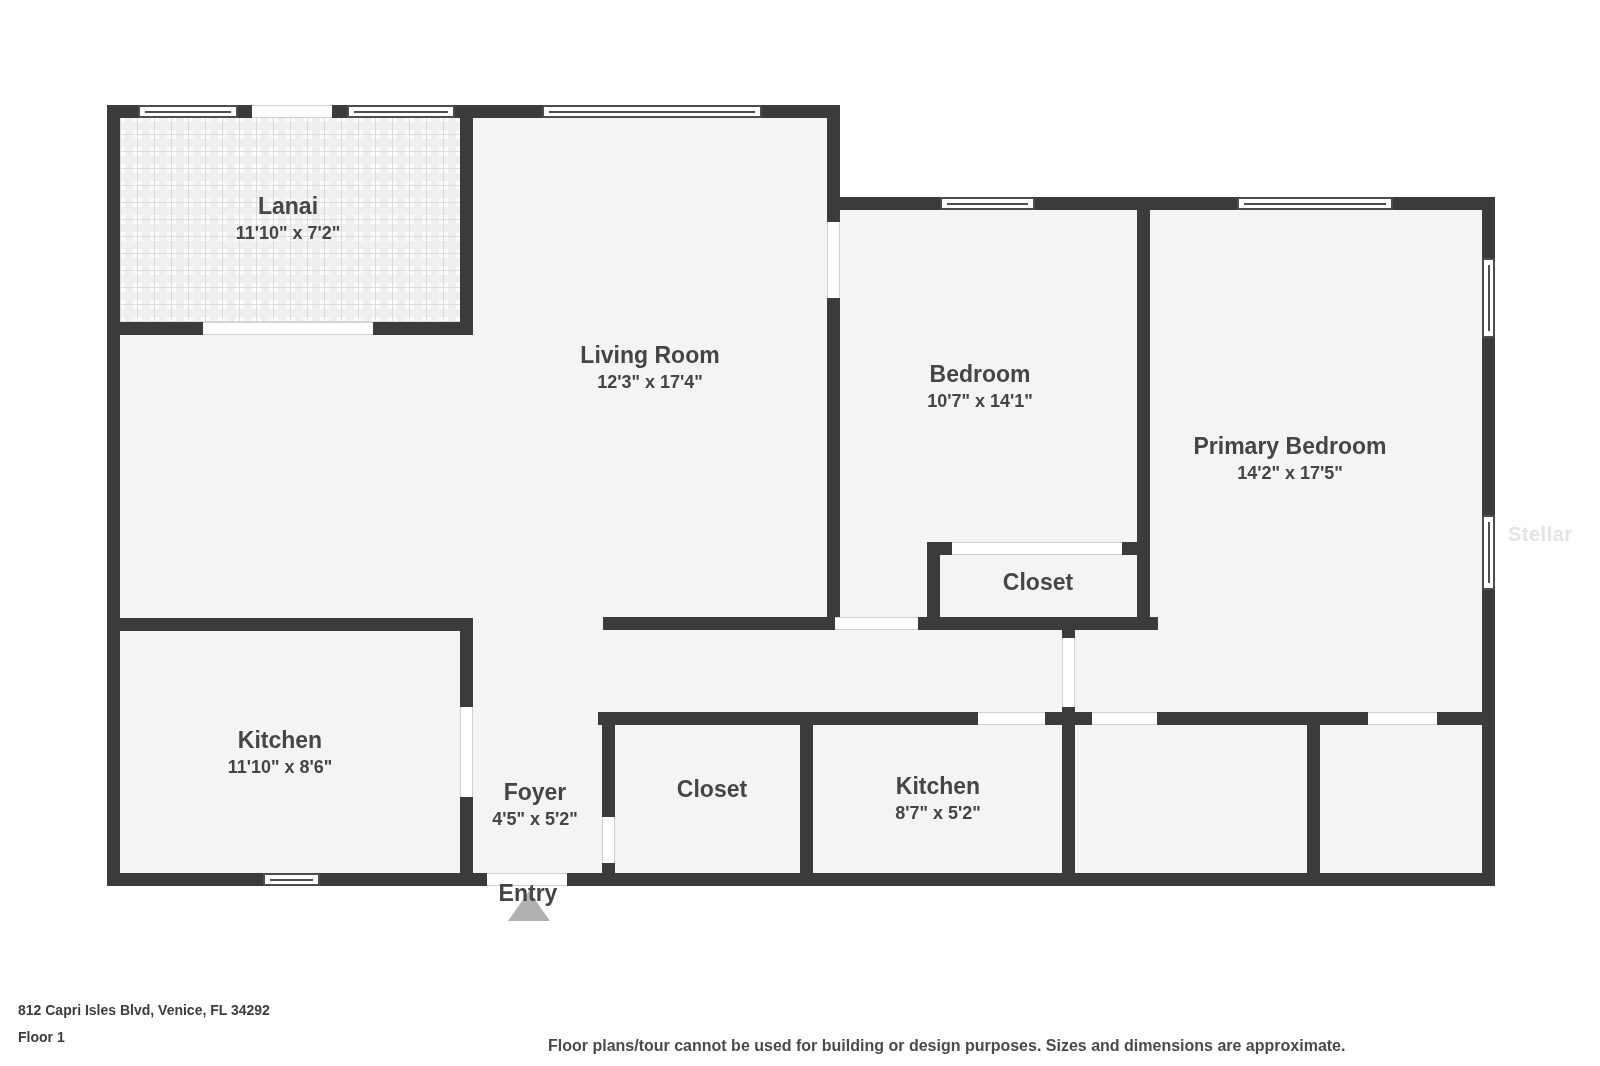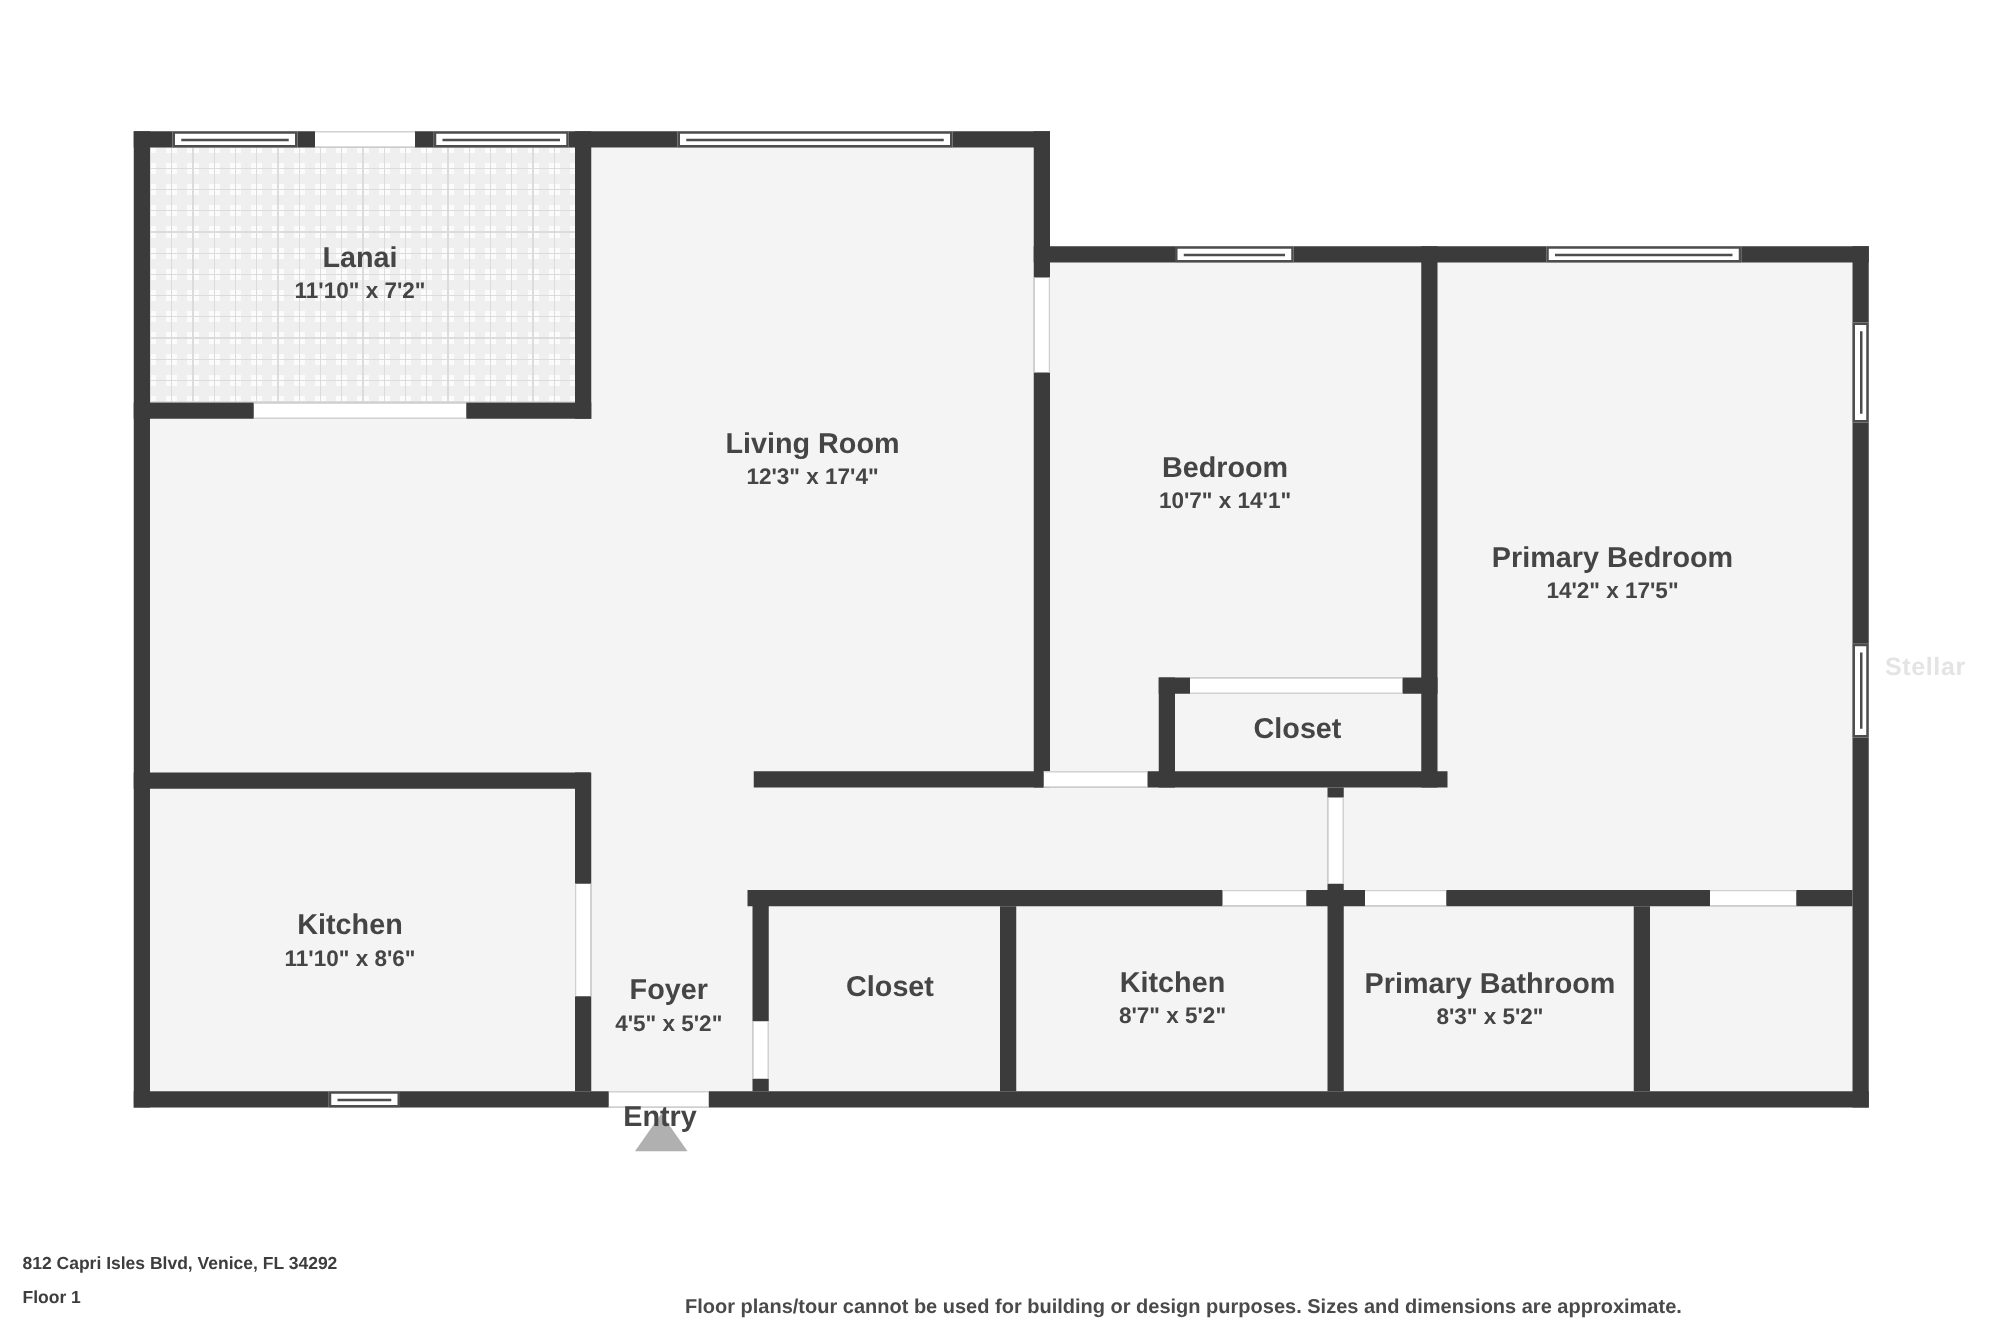--- a/index.html
+++ b/index.html
@@ -106,24 +106,20 @@
     <div class="room-name">Foyer</div>
     <div class="room-dims">4'5" x 5'2"</div>
   </div>
   <div class="room-label" style="left:712px;top:790px">
     <div class="room-name">Closet</div>
   </div>
   <div class="room-label" style="left:938px;top:798px">
     <div class="room-name">Kitchen</div>
     <div class="room-dims">8'7" x 5'2"</div>
   </div>
-  <div class="room-label" style="left:1192px;top:799px">
-    <div class="room-name">Primary Bathroom</div>
-    <div class="room-dims">8'3" x 5'2"</div>
-  </div>
 
   <div class="entry-arrow" style="left:508px;top:891px"></div>
   <div class="entry-label" style="left:528px;top:880px">Entry</div>
 
   <div class="watermark" style="left:1508px;top:523px">StellarMLS</div>
 
   <div class="addr" style="left:18px;top:1002px">812 Capri Isles Blvd, Venice, FL 34292</div>
   <div class="addr" style="left:18px;top:1029px">Floor 1</div>
   <div class="disclaimer" style="left:548px;top:1037px">Floor plans/tour cannot be used for building or design purposes. Sizes and dimensions are approximate.</div>
 

